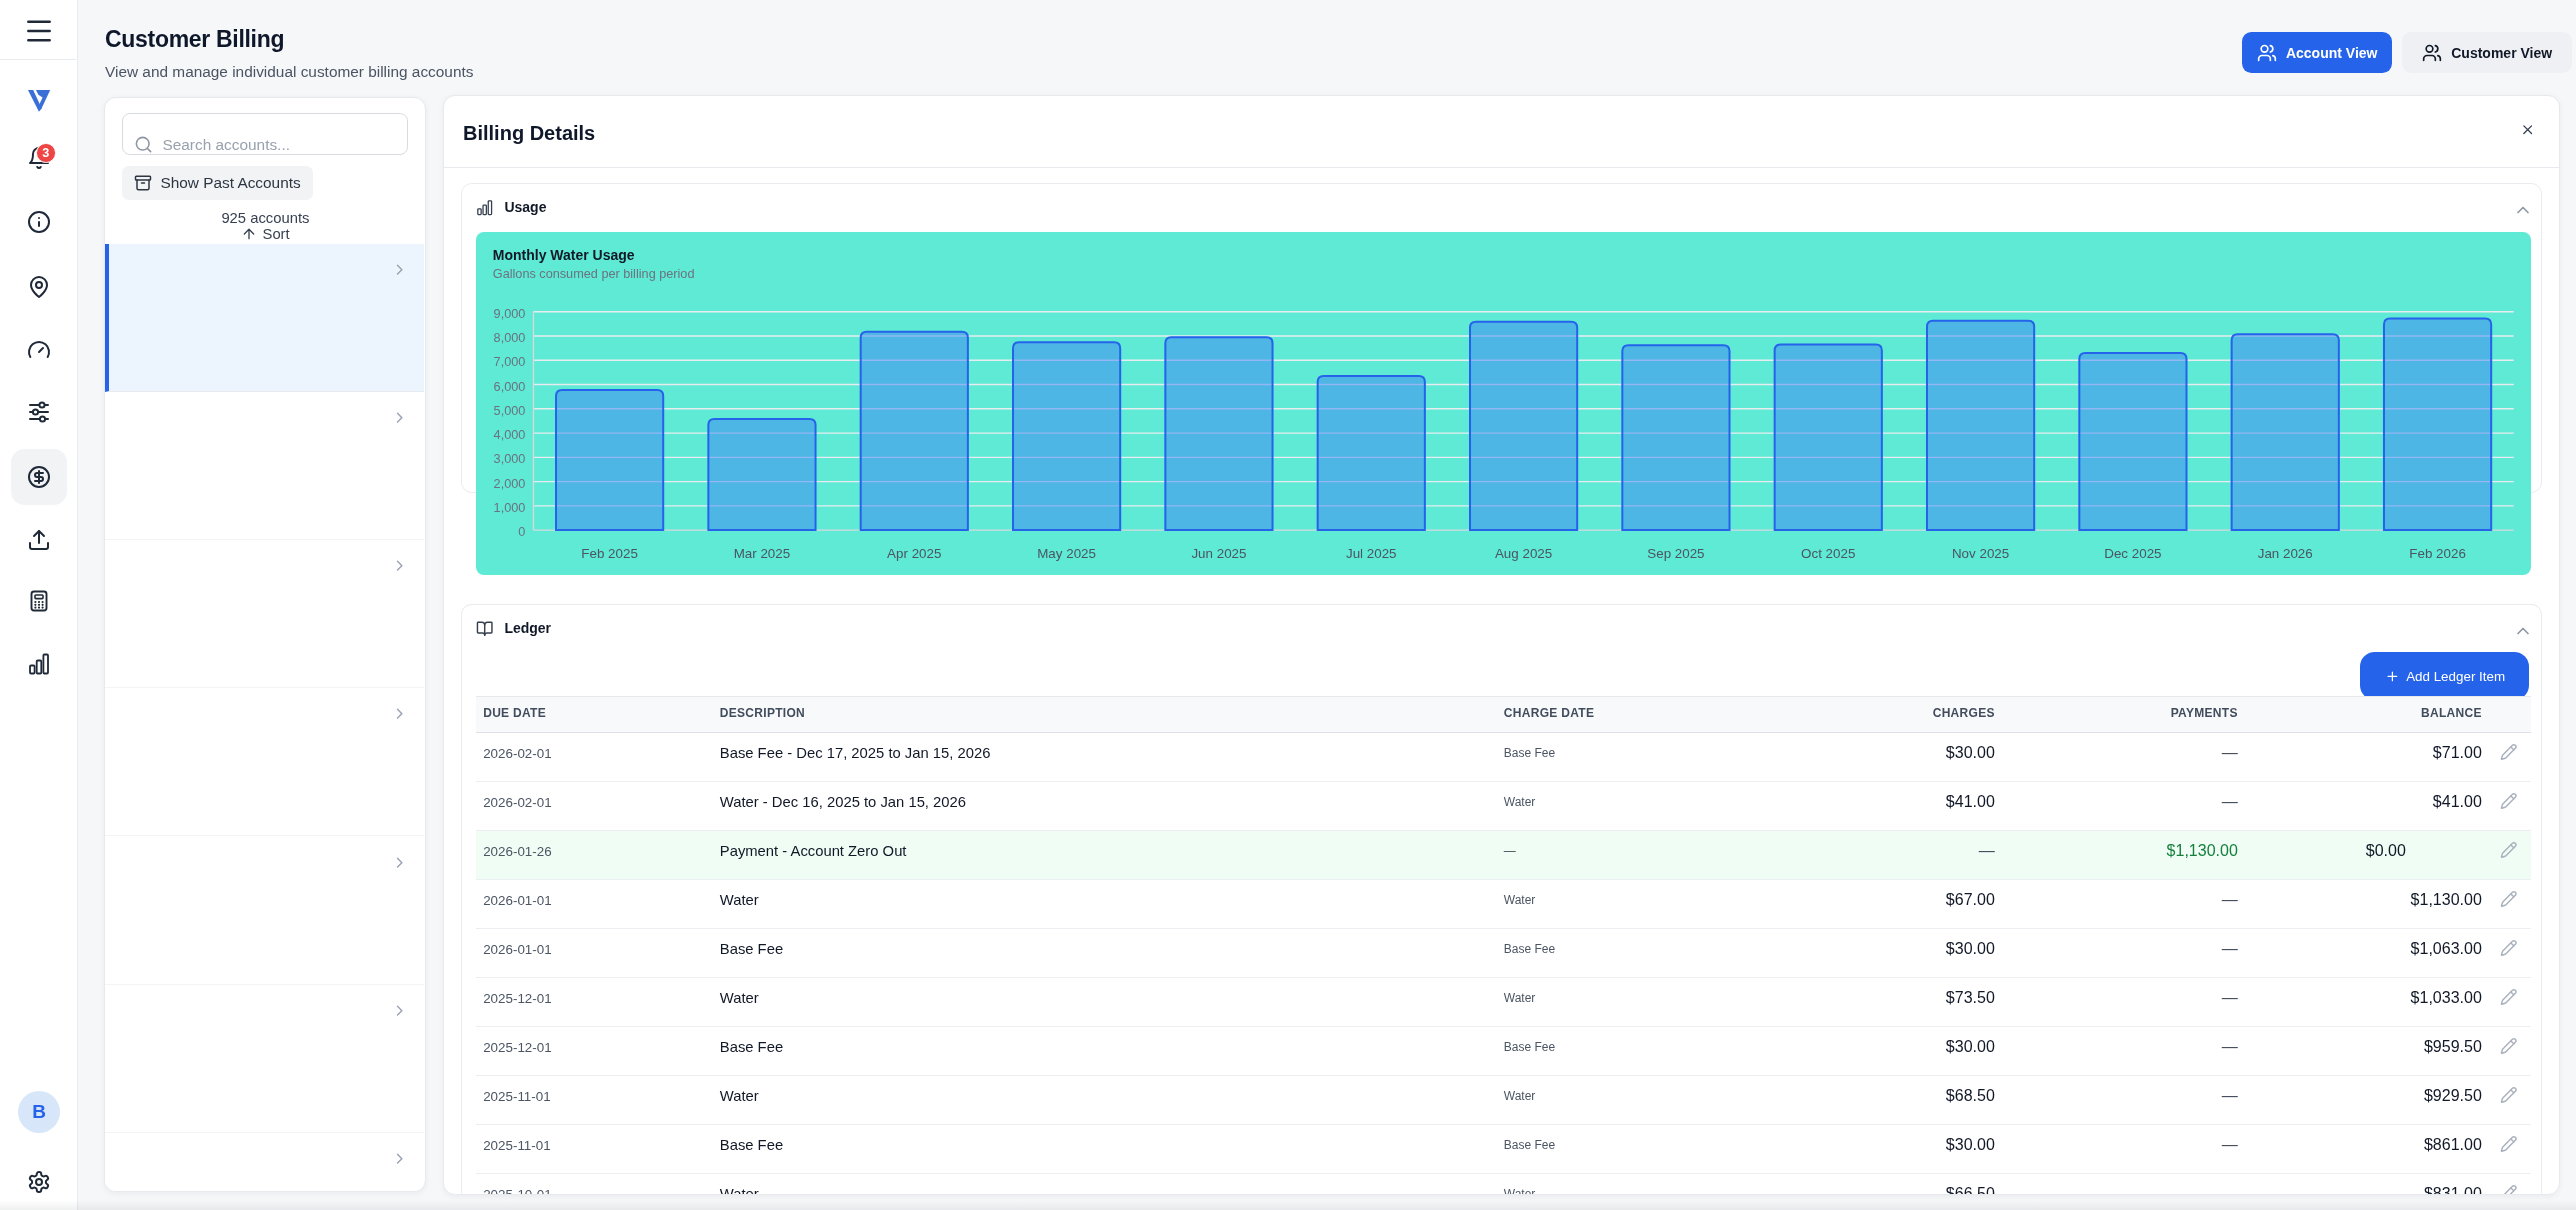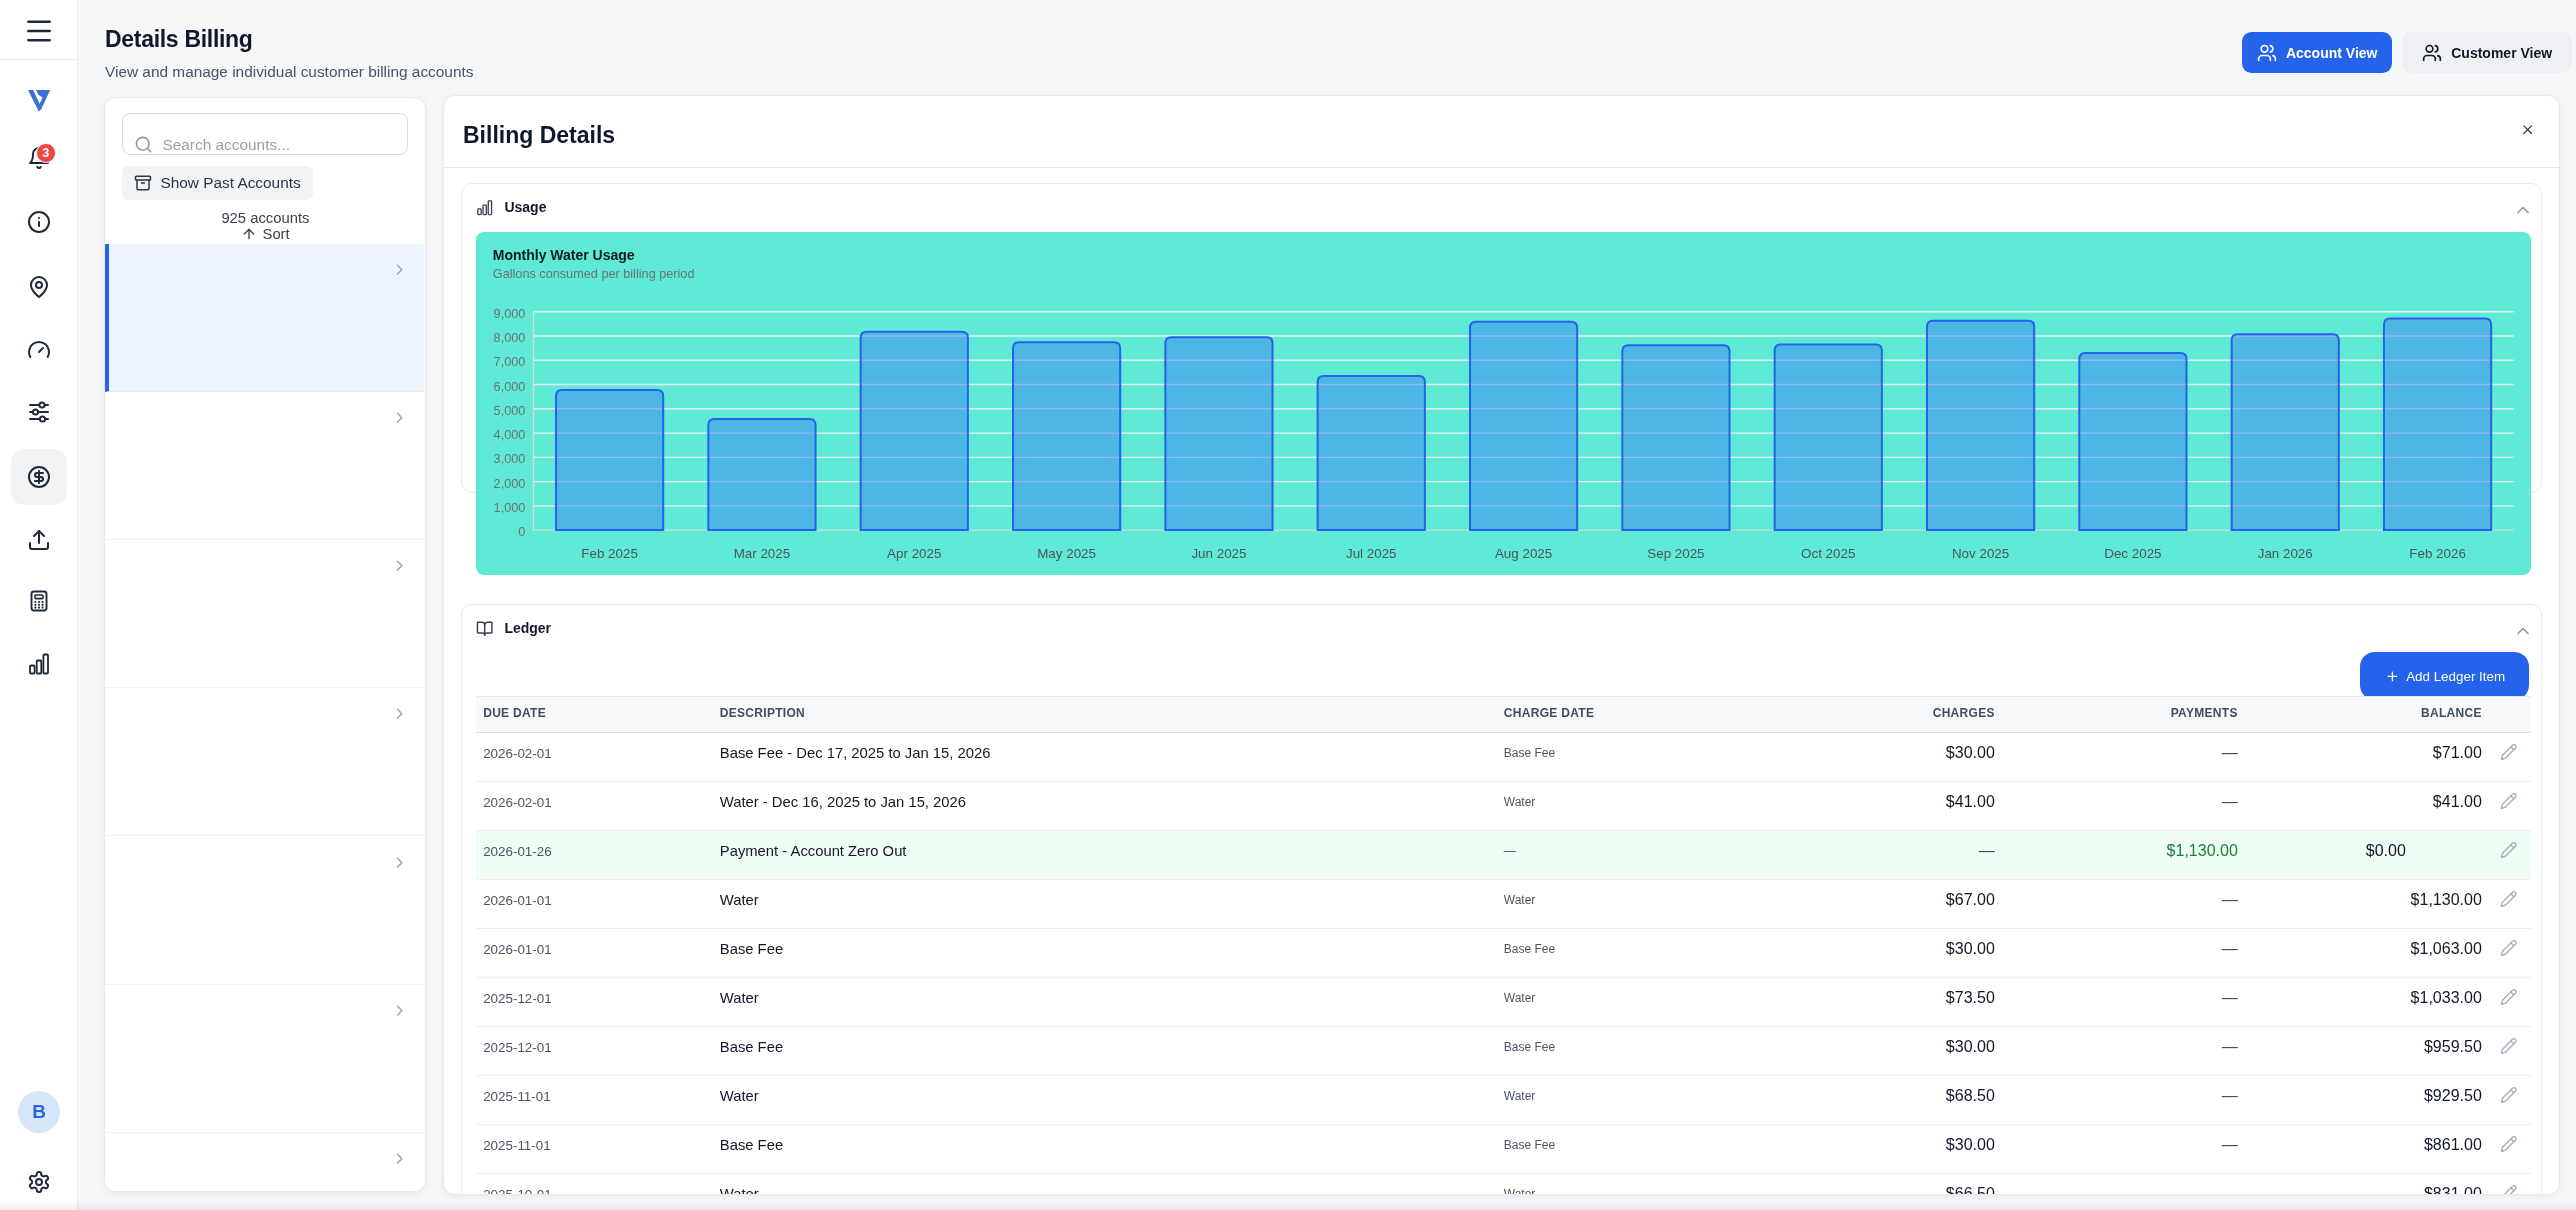--- a/index.html
+++ b/index.html
@@ -29,21 +29,21 @@
 #chip svg { width:18px; height:18px; }
 #cntrow { position:absolute; left:17.4px; top:112px; width:286px; display:flex; justify-content:space-between; align-items:center; font-size:14.8px; color:#374151;flex-direction:column; }
 #sort { display:flex; align-items:center; gap:5.4px; }
 #sort svg { width:16px; height:16px; }
 .acct { position:absolute; left:0; width:319px; height:148px; border-bottom:1.3px solid #f2f4f6; background:#fff; }
 .acct.sel { background:#ecf4fd; border-left:4.7px solid #2563eb; border-bottom:1.3px solid #e7eaee; }
 .acct .chev { position:absolute; right:16px; top:17.4px; width:17.4px; height:17.4px; color:#9aa3b0; }
 
 #mpanel { position:absolute; left:443px; top:95px; width:2117px; height:1100px; background:#fff; border:1.3px solid #e7e9ec; border-radius:12px; box-shadow:0 1.3px 6.7px rgba(16,24,40,.05); overflow:hidden; }
 #m-head { position:absolute; left:0; top:0; width:100%; height:72px; border-bottom:1.3px solid #e7e9ec; }
-#m-title { position:absolute; left:19px; top:26px; font-size:23px; font-weight:700; color:#0f172a; }
+#m-title { position:absolute; left:19px; top:26px; font-size:20px; font-weight:700; color:#0f172a; }
 #m-close { position:absolute; left:2076px; top:26px; width:15.4px; height:15.4px; color:#333d4d; }
 .card { position:absolute; left:17.4px; width:2081px; background:#fff; border:1.3px solid #e9ebee; border-radius:10.7px; }
 #card-usage { top:87px; height:310px; }
 #card-ledger { top:508px; height:604px; border-bottom:none; border-radius:10.7px 10.7px 0 0; }
 .cardhead { position:absolute; left:0; top:0; height:47px; width:100%; }
 .cardhead .cicon { position:absolute; left:14px; top:14.8px; width:17.4px; height:17.4px; color:#353f4e; }
 .cardhead .ctitle { position:absolute; left:42px; top:15.4px; font-size:14px; font-weight:700; color:#111827; }
 .cardhead .cchev { position:absolute; right:8.7px; top:16px; width:20px; height:20px; color:#8e97a5; }
 body::after { content:""; position:absolute; left:0; right:0; bottom:0; height:10.7px; background:linear-gradient(to bottom, rgba(20,30,45,0), rgba(20,30,45,0.07)); }
 </style>
@@ -125,21 +125,21 @@
         <rect x="9.7" y="8.5" width="4.6" height="13" rx="1"></rect>
         <rect x="16.4" y="2.5" width="4.6" height="19" rx="1"></rect>
       </svg></div>
   <div id="avatar">B</div>
   <div class="sic" style="top:1170px;"><svg viewBox="0 0 24 24" fill="none" stroke="currentColor" stroke-width="2" stroke-linecap="round" stroke-linejoin="round">
         <path d="M12.22 2h-.44a2 2 0 0 0-2 2v.18a2 2 0 0 1-1 1.73l-.43.25a2 2 0 0 1-2 0l-.15-.08a2 2 0 0 0-2.73.73l-.22.38a2 2 0 0 0 .73 2.73l.15.1a2 2 0 0 1 1 1.72v.51a2 2 0 0 1-1 1.74l-.15.09a2 2 0 0 0-.73 2.73l.22.38a2 2 0 0 0 2.73.73l.15-.08a2 2 0 0 1 2 0l.43.25a2 2 0 0 1 1 1.73V20a2 2 0 0 0 2 2h.44a2 2 0 0 0 2-2v-.18a2 2 0 0 1 1-1.73l.43-.25a2 2 0 0 1 2 0l.15.08a2 2 0 0 0 2.73-.73l.22-.39a2 2 0 0 0-.73-2.73l-.15-.08a2 2 0 0 1-1-1.74v-.5a2 2 0 0 1 1-1.74l.15-.09a2 2 0 0 0 .73-2.73l-.22-.38a2 2 0 0 0-2.73-.73l-.15.08a2 2 0 0 1-2 0l-.43-.25a2 2 0 0 1-1-1.73V4a2 2 0 0 0-2-2z"></path>
         <circle cx="12" cy="12" r="3"></circle>
       </svg></div>
 </div>
 
-<div id="h-title">Details Billing</div>
+<div id="h-title">Customer Billing</div>
 <div id="h-sub">View and manage individual customer billing accounts</div>
 <div class="topbtn" id="btn-account"><svg viewBox="0 0 24 24" fill="none" stroke="currentColor" stroke-width="2" stroke-linecap="round" stroke-linejoin="round">
       <path d="M16 21v-2a4 4 0 0 0-4-4H6a4 4 0 0 0-4 4v2"></path>
       <circle cx="9" cy="7" r="4"></circle>
       <path d="M22 21v-2a4 4 0 0 0-3-3.87"></path>
       <path d="M16 3.13a4 4 0 0 1 0 7.75"></path>
     </svg>Account View</div>
 <div class="topbtn" id="btn-customer"><svg viewBox="0 0 24 24" fill="none" stroke="currentColor" stroke-width="2" stroke-linecap="round" stroke-linejoin="round">
       <path d="M16 21v-2a4 4 0 0 0-4-4H6a4 4 0 0 0-4 4v2"></path>
       <circle cx="9" cy="7" r="4"></circle>

